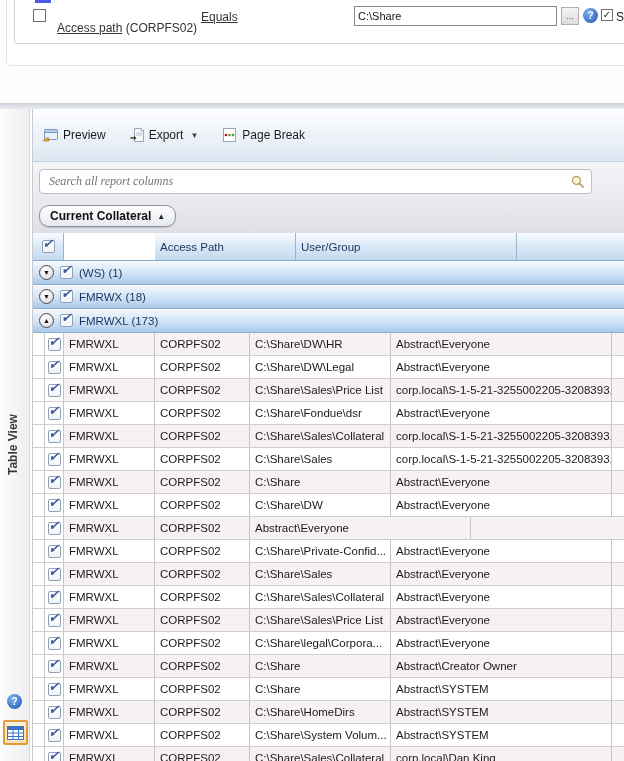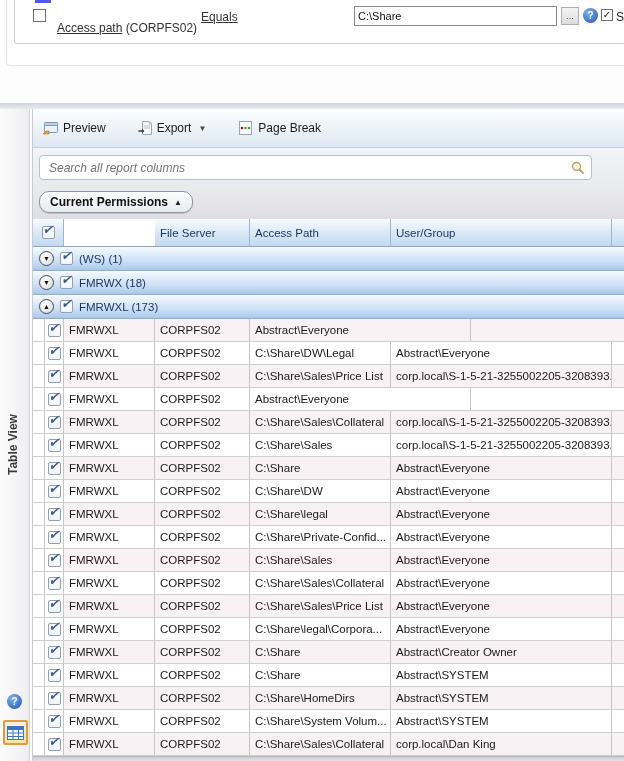--- a/index.html
+++ b/index.html
@@ -42,31 +42,31 @@
     font-weight:bold; font-size:12px; color:#3a3a3a; white-space:nowrap; }
   .side-help { position:absolute; left:7px; top:585px; }
   .side-grid-btn { position:absolute; left:3px; top:611px; width:25px; height:25px;
     border:2px solid #e09c3c; background:linear-gradient(#fdf0d7,#f8dfae); border-radius:2px;
     display:flex; align-items:center; justify-content:center; cursor:pointer; }
 
   .main { position:absolute; left:32px; top:0; right:0; bottom:0; border-left:1px solid #c8ccd2; background:#fff;
     display:flex; flex-direction:column; }
 
   
-  .toolbar { height:39px; flex:none; background:linear-gradient(#fdfeff,#dde7f2);
-    border-bottom:1px solid #c3cfde; display:flex; align-items:center; padding-left:9px; gap:32px; }
+  .toolbar { height:53px; flex:none; background:linear-gradient(#fdfeff,#dde7f2);
+    border-bottom:1px solid #c3cfde; display:flex; align-items:center; padding-left:9px; gap:24px; }
   .tbtn { display:flex; align-items:center; gap:5px; cursor:pointer; color:#1c1c1c; font-size:12px; }
   .tbtn svg { display:block; }
   .dd-arrow { font-size:8px; color:#444; margin-left:2px; }
 
   
   .search-row { height:38px; flex:none; background:linear-gradient(#f3f4f7,#e9eaee); padding:7px 32px 0 6px; }
   .search-box { position:relative; height:25px; background:#fff; border:1px solid #b9c0ca; border-radius:4px; }
   .search-box input { position:absolute; inset:0; border:none; outline:none; background:transparent;
-    font-family:Liberation Sans, sans-serif; font-style:italic; font-size:12px; color:#777; padding:0 26px 0 9px; }
+    font-family:Liberation Serif, serif; font-style:italic; font-size:12px; color:#777; padding:0 26px 0 9px; }
   .search-icon { position:absolute; right:6px; top:4px; }
 
   
   .groupbar { height:33px; flex:none; background:linear-gradient(#ebeaee,#dfdee4); padding:5px 0 0 6px; }
   .pill { display:inline-flex; align-items:center; gap:6px; height:22px; padding:0 10px;
     border:1px solid #8a94a8; border-radius:10px; background:linear-gradient(#fefefe,#e7eaf1);
     font-weight:bold; font-size:12px; color:#111; cursor:pointer; box-shadow:0 1px 1px rgba(0,0,0,.15); }
   .pill .arr { font-size:8px; color:#222; }
 
   
@@ -177,37 +177,34 @@
           <input placeholder="Search all report columns" style="">
           <svg class="search-icon" width="15" height="15" viewBox="0 0 15 15">
             <circle cx="6.5" cy="6.5" r="4" fill="#fdf4df" stroke="#b9a26a" stroke-width="1.4"></circle>
             <line x1="9.5" y1="9.5" x2="13" y2="13" stroke="#b9a26a" stroke-width="1.8" stroke-linecap="round"></line>
           </svg>
         </div>
       </div>
 
       <div class="groupbar">
         <span class="pill">
-          <span>Current Permissions</span>
+          <span>Current Collateral</span>
           <span class="arr">▲</span>
         </span>
       </div>
 
       <div class="hdr" id="hdr">
           <div class="hcell c0" style="width: 31px;">
             <span class="cb">
               <span class="tick">✔</span>
             </span>
           </div>
           <div class="hcell sorted" style="width: 91px; margin-top: 40px;">
             <span>Current Pe...</span>
             <span class="sort-arr">▲</span>
-          </div>
-          <div class="hcell" style="width: 95px;">
-            <span>File Server</span>
           </div>
           <div class="hcell" style="width: 141px;">
             <span>Access Path</span>
           </div>
           <div class="hcell" style="width: 221px;">
             <span>User/Group</span>
           </div>
           <div class="hcell last"></div>
         </div>
 
@@ -235,20 +232,21 @@
           </div>
           <div class="drow alt">
             <div class="dcell indent"></div>
             <div class="dcell chk">
               <span class="cb">
                 <span class="tick">✔</span>
               </span>
             </div>
             <div class="dcell" style="width: 91px;">FMRWXL</div>
             <div class="dcell" style="width: 95px;">CORPFS02</div>
+            <div class="dcell" style="width: 141px;">C:\Share\DW\HR</div>
             <div class="dcell" style="width: 221px;">Abstract\Everyone</div>
             <div class="dcell last"></div>
           </div>
           <div class="drow">
             <div class="dcell indent"></div>
             <div class="dcell chk">
               <span class="cb">
                 <span class="tick">✔</span>
               </span>
             </div>
@@ -273,20 +271,21 @@
           </div>
           <div class="drow">
             <div class="dcell indent"></div>
             <div class="dcell chk">
               <span class="cb">
                 <span class="tick">✔</span>
               </span>
             </div>
             <div class="dcell" style="width: 91px;">FMRWXL</div>
             <div class="dcell" style="width: 95px;">CORPFS02</div>
+            <div class="dcell" style="width: 141px;">C:\Share\Fondue\dsr</div>
             <div class="dcell" style="width: 221px;">Abstract\Everyone</div>
             <div class="dcell last"></div>
           </div>
           <div class="drow alt">
             <div class="dcell indent"></div>
             <div class="dcell chk">
               <span class="cb">
                 <span class="tick">✔</span>
               </span>
             </div>
@@ -337,21 +336,20 @@
           </div>
           <div class="drow alt">
             <div class="dcell indent"></div>
             <div class="dcell chk">
               <span class="cb">
                 <span class="tick">✔</span>
               </span>
             </div>
             <div class="dcell" style="width: 91px;">FMRWXL</div>
             <div class="dcell" style="width: 95px;">CORPFS02</div>
-            <div class="dcell" style="width: 141px;">C:\Share\legal</div>
             <div class="dcell" style="width: 221px;">Abstract\Everyone</div>
             <div class="dcell last"></div>
           </div>
           <div class="drow">
             <div class="dcell indent"></div>
             <div class="dcell chk">
               <span class="cb">
                 <span class="tick">✔</span>
               </span>
             </div>

